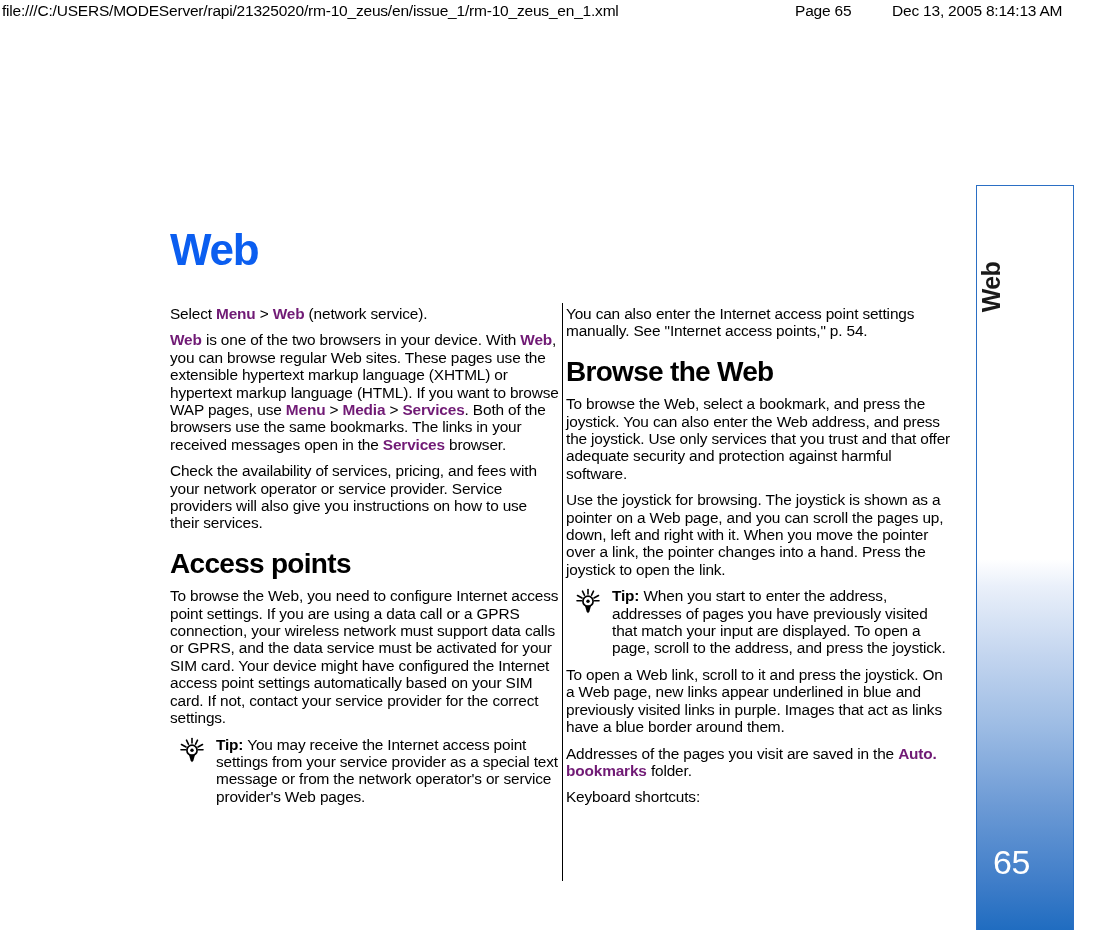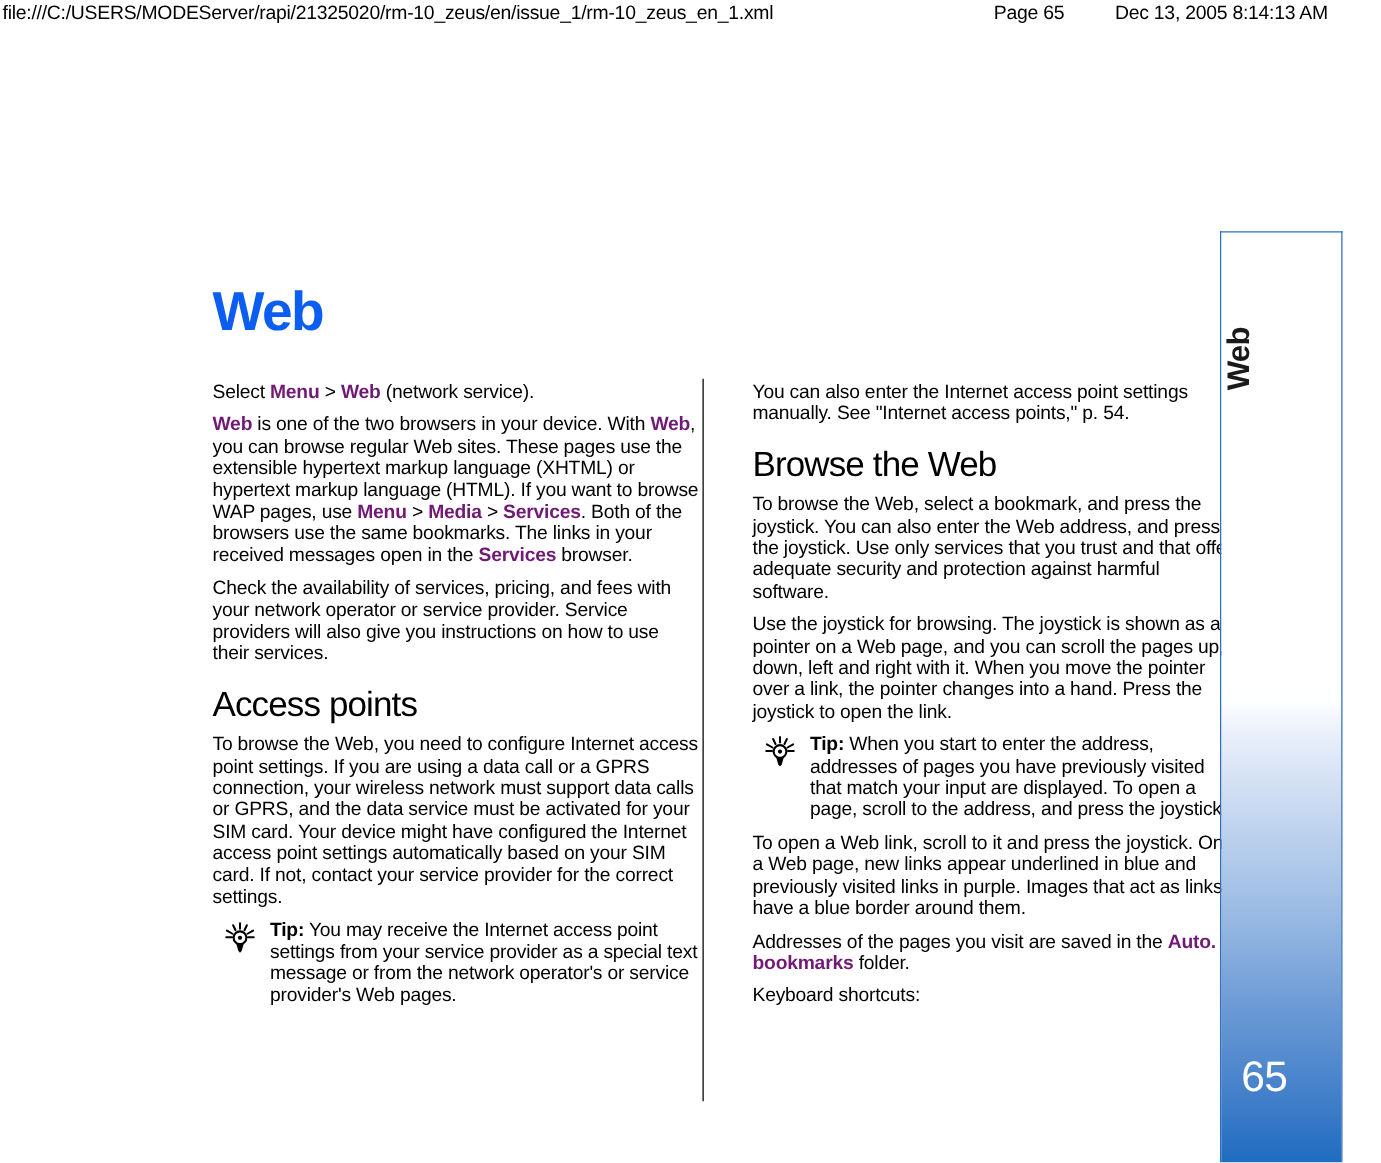--- a/index.html
+++ b/index.html
@@ -59,21 +59,21 @@
     position: absolute;
     top: 305px;
     width: 389px;
     font-size: 15.4px;
     line-height: 17.4px;
     color: #000000;
     letter-spacing: -0.15px;
     text-align: left;
   }
   #col-left  { left: 170px; }
-  #col-right { left: 602px; }
+  #col-right { left: 566px; }
 
   #col-divider {
     position: absolute;
     left: 562px;
     top: 303px;
     width: 1px;
     height: 578px;
     background: #000000;
   }
 
@@ -85,21 +85,21 @@
     color: #701a75;
     font-weight: bold;
   }
   .gt {
     color: #000000;
     font-weight: normal;
   }
 
   .section-head {
     font-size: 28px;
-    font-weight: normal;
+    font-weight: bold;
     color: #000000;
     letter-spacing: -0.7px;
     line-height: 1.05;
     margin: 17px 0 9px 0;
   }
 
   
   .tip {
     position: relative;
     display: flex;

